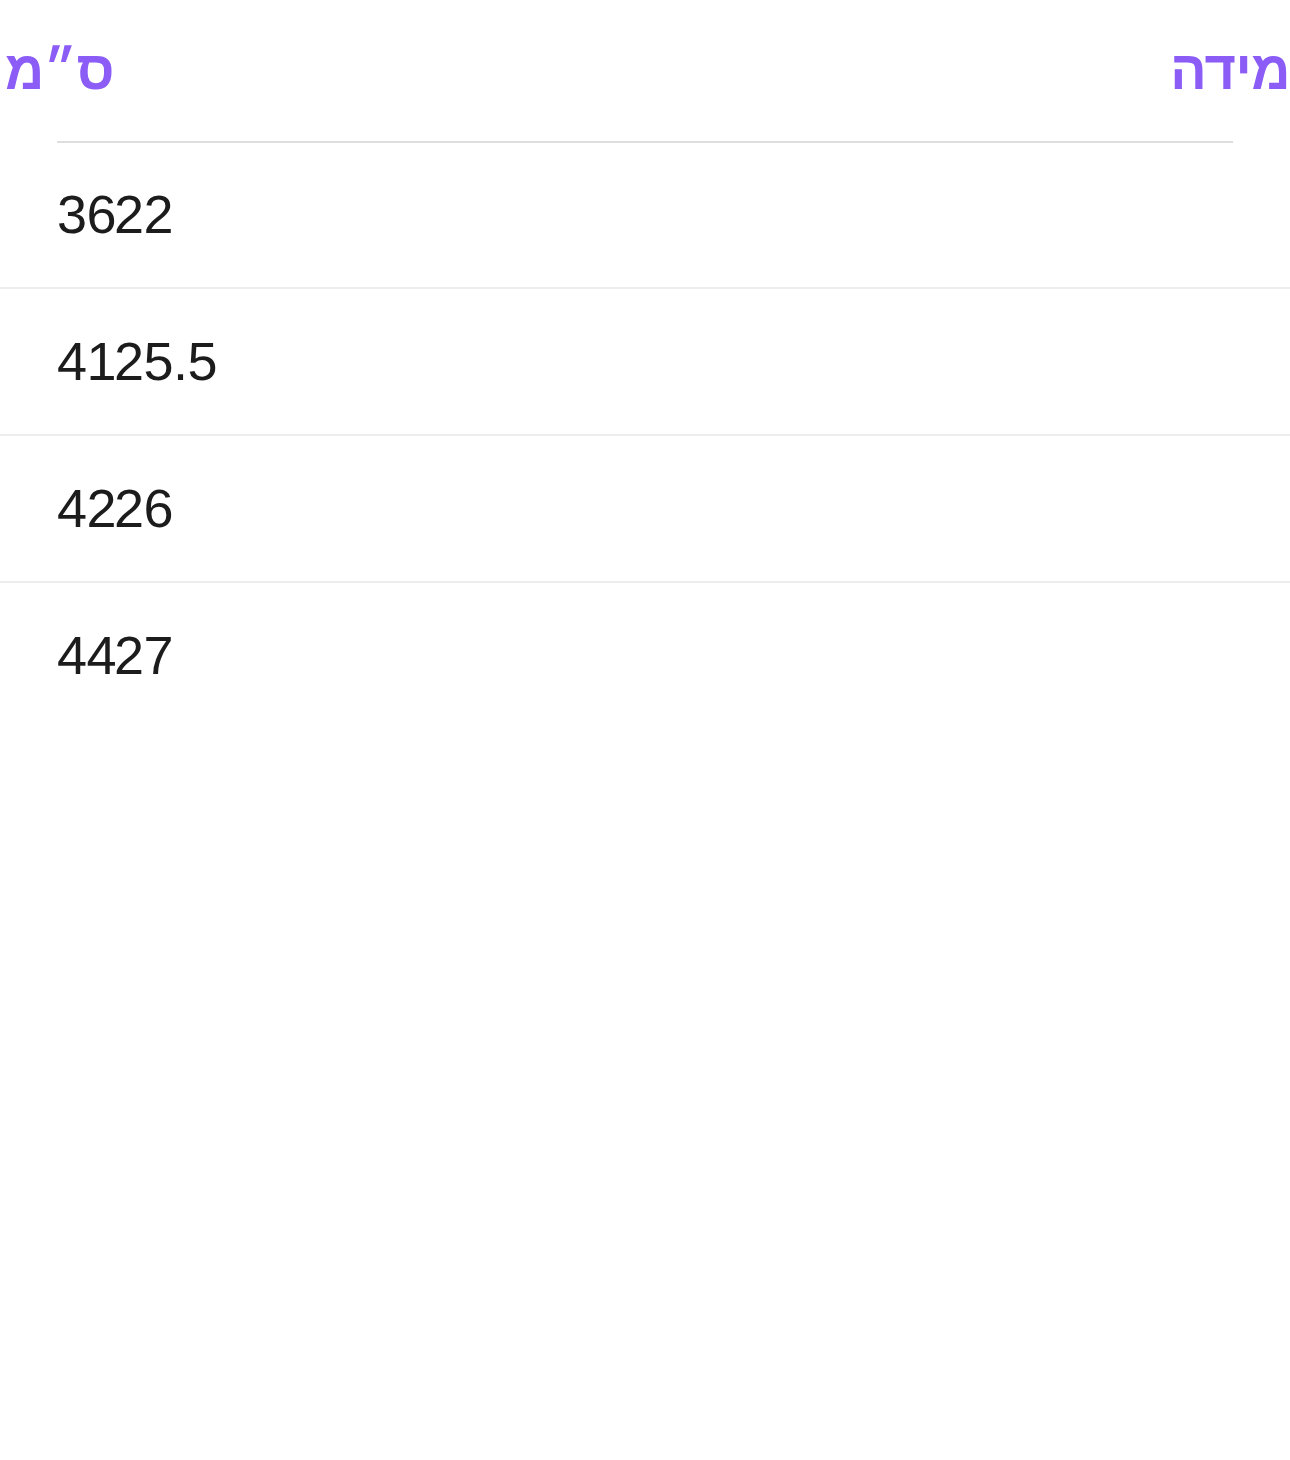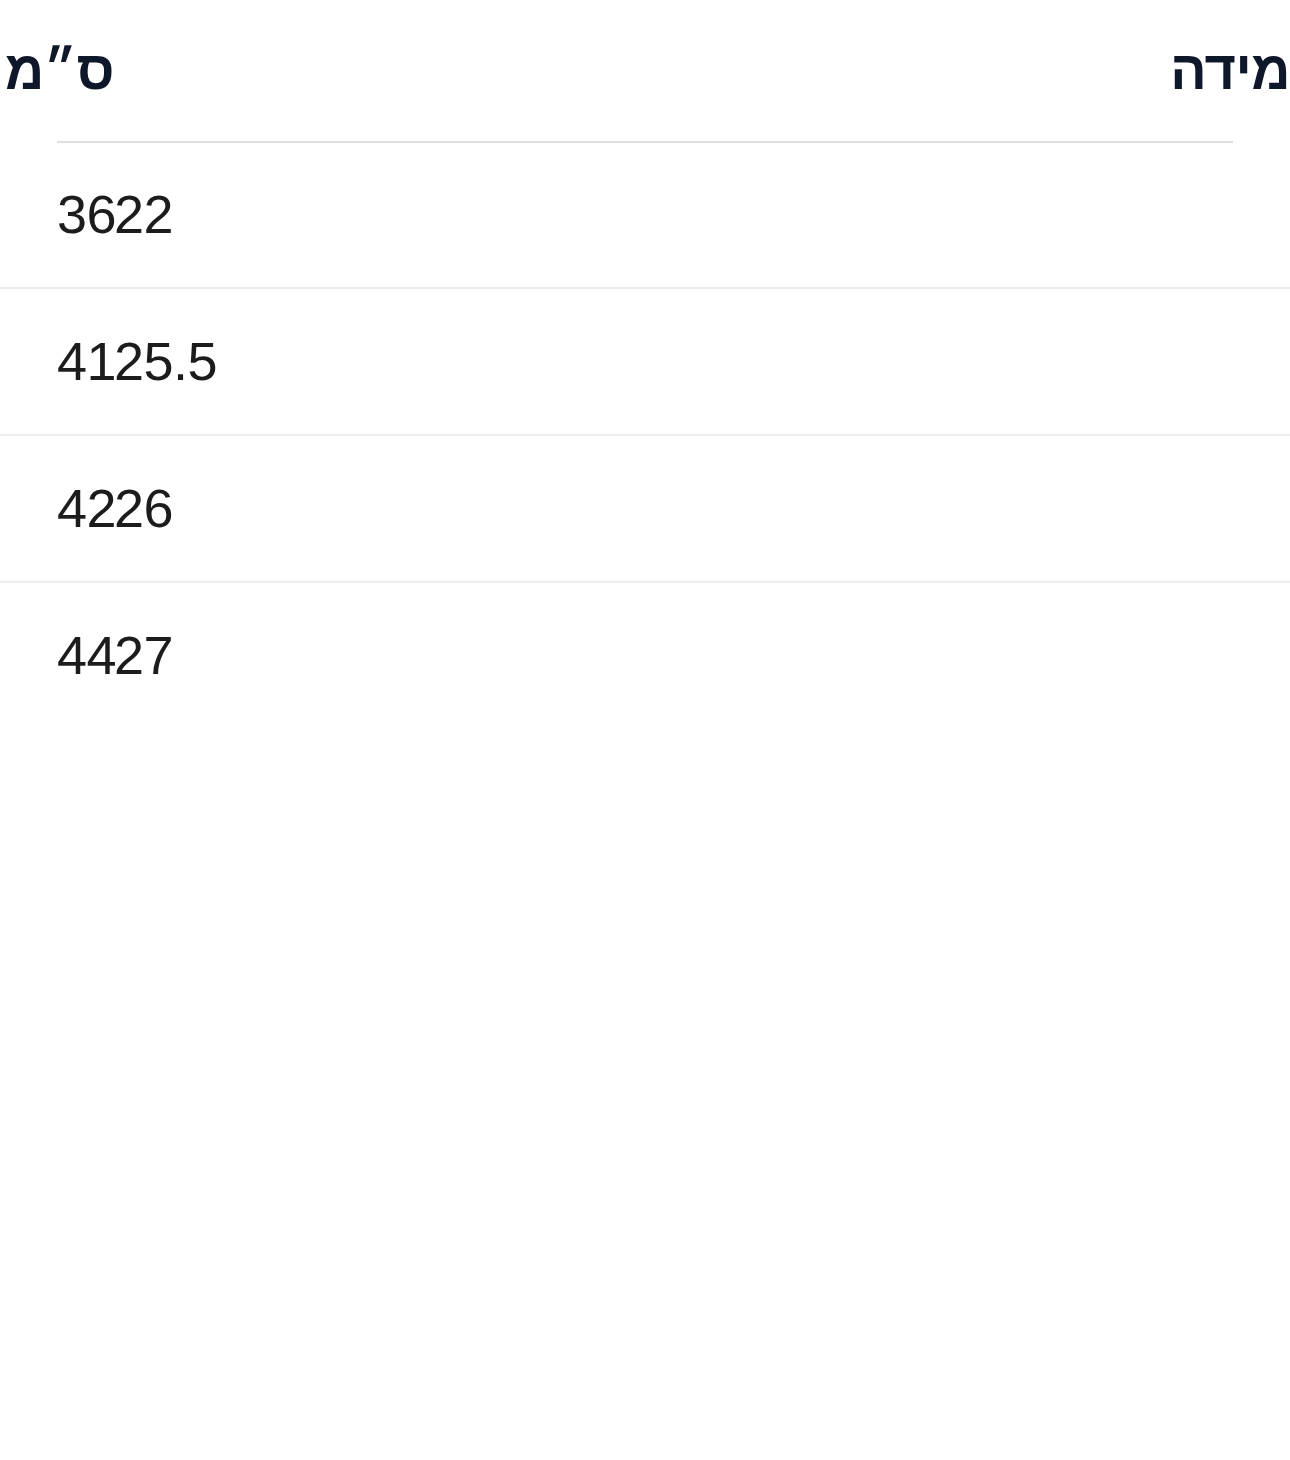--- a/index.html
+++ b/index.html
@@ -31,21 +31,21 @@
 
   
   .chart-table thead th {
     padding: 0;
     margin: 0;
     height: 142px;
     vertical-align: middle;
     font-weight: 700;
     font-size: 54px;
     line-height: 1.1;
-    color: #0f172a;
+    color: #8b5cf6;
     letter-spacing: -0.5px;
     white-space: nowrap;
   }
 
   th.col-cm {
     width: 57px;           
     text-align: right;
     padding-right: 78px;
     box-sizing: border-box;
   }

